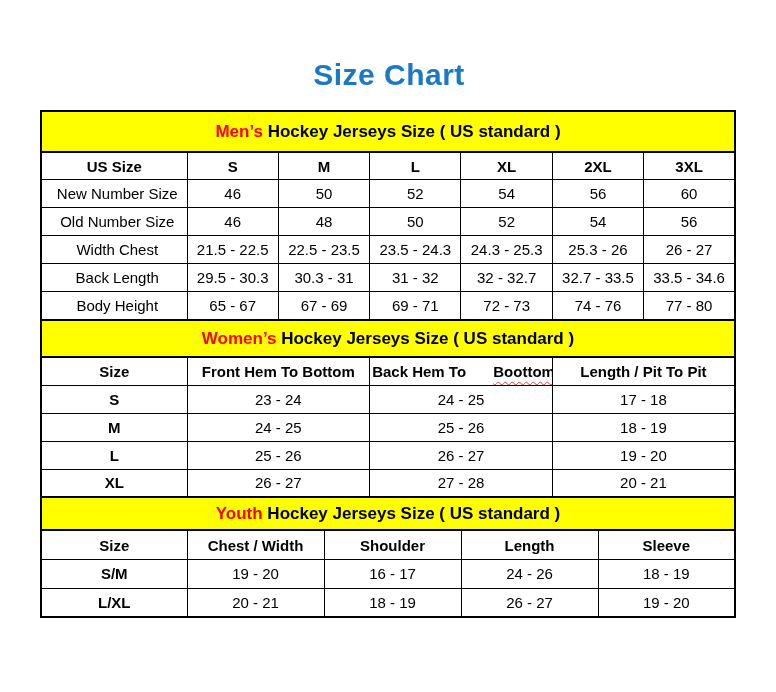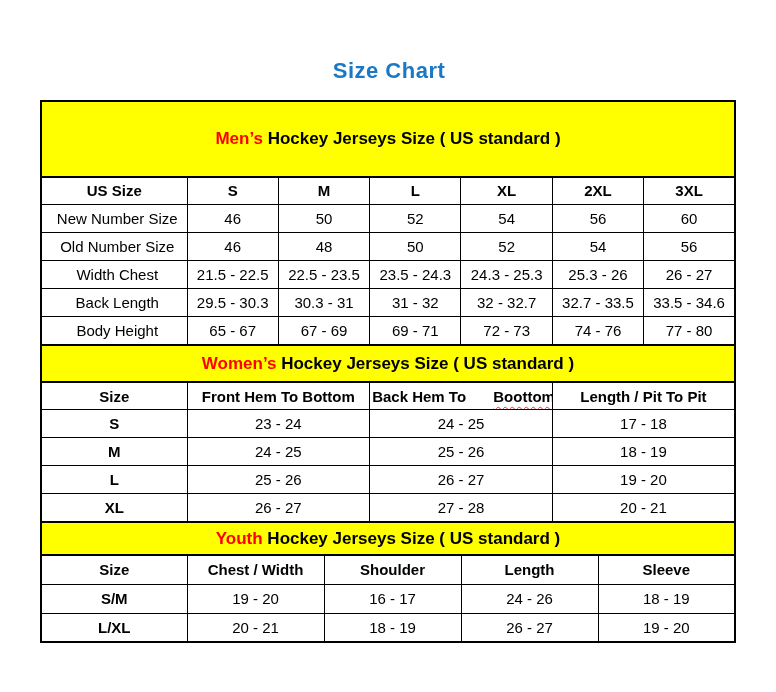--- a/index.html
+++ b/index.html
@@ -14,37 +14,37 @@
   body {
     width: 776px; height: 692px;
     font-family: "Liberation Sans", sans-serif;
     color: #000;
     overflow: hidden;
   }
   .page { width: 776px; height: 692px; }
   .title {
     margin: 58px 0 0 2px;
     text-align: center;
-    font-size: 22px;
+    font-size: 30px;
     line-height: 1.15;
     font-weight: bold;
     color: var(--title-blue, #1b78c4);
     letter-spacing: 0.5px;
   }
   .chart { width: 696px; margin: 17px auto 0 auto; }
   .sec:not(:first-child) { margin-top: -2px; }
   .banner {
     background: var(--banner-yellow, #ffff00);
     border: 2px solid var(--grid-black, #000);
     text-align: center;
     font-weight: bold;
     font-size: 17px;
     line-height: 1.25;
   }
-  .sec-mens  .banner { padding: 26px 0; }
+  .sec-mens  .banner { padding: 9px 0; }
   .sec-womens .banner { padding: 7px 0; }
   .sec-youth .banner { padding: 5px 0; }
   .banner .hl { color: var(--highlight-red, #ff0000); }
   table.tbl {
     width: 100%;
     border-collapse: collapse;
     table-layout: fixed;
     border: 2px solid var(--grid-black, #000);
     margin-top: -2px;
     background: #fff;

